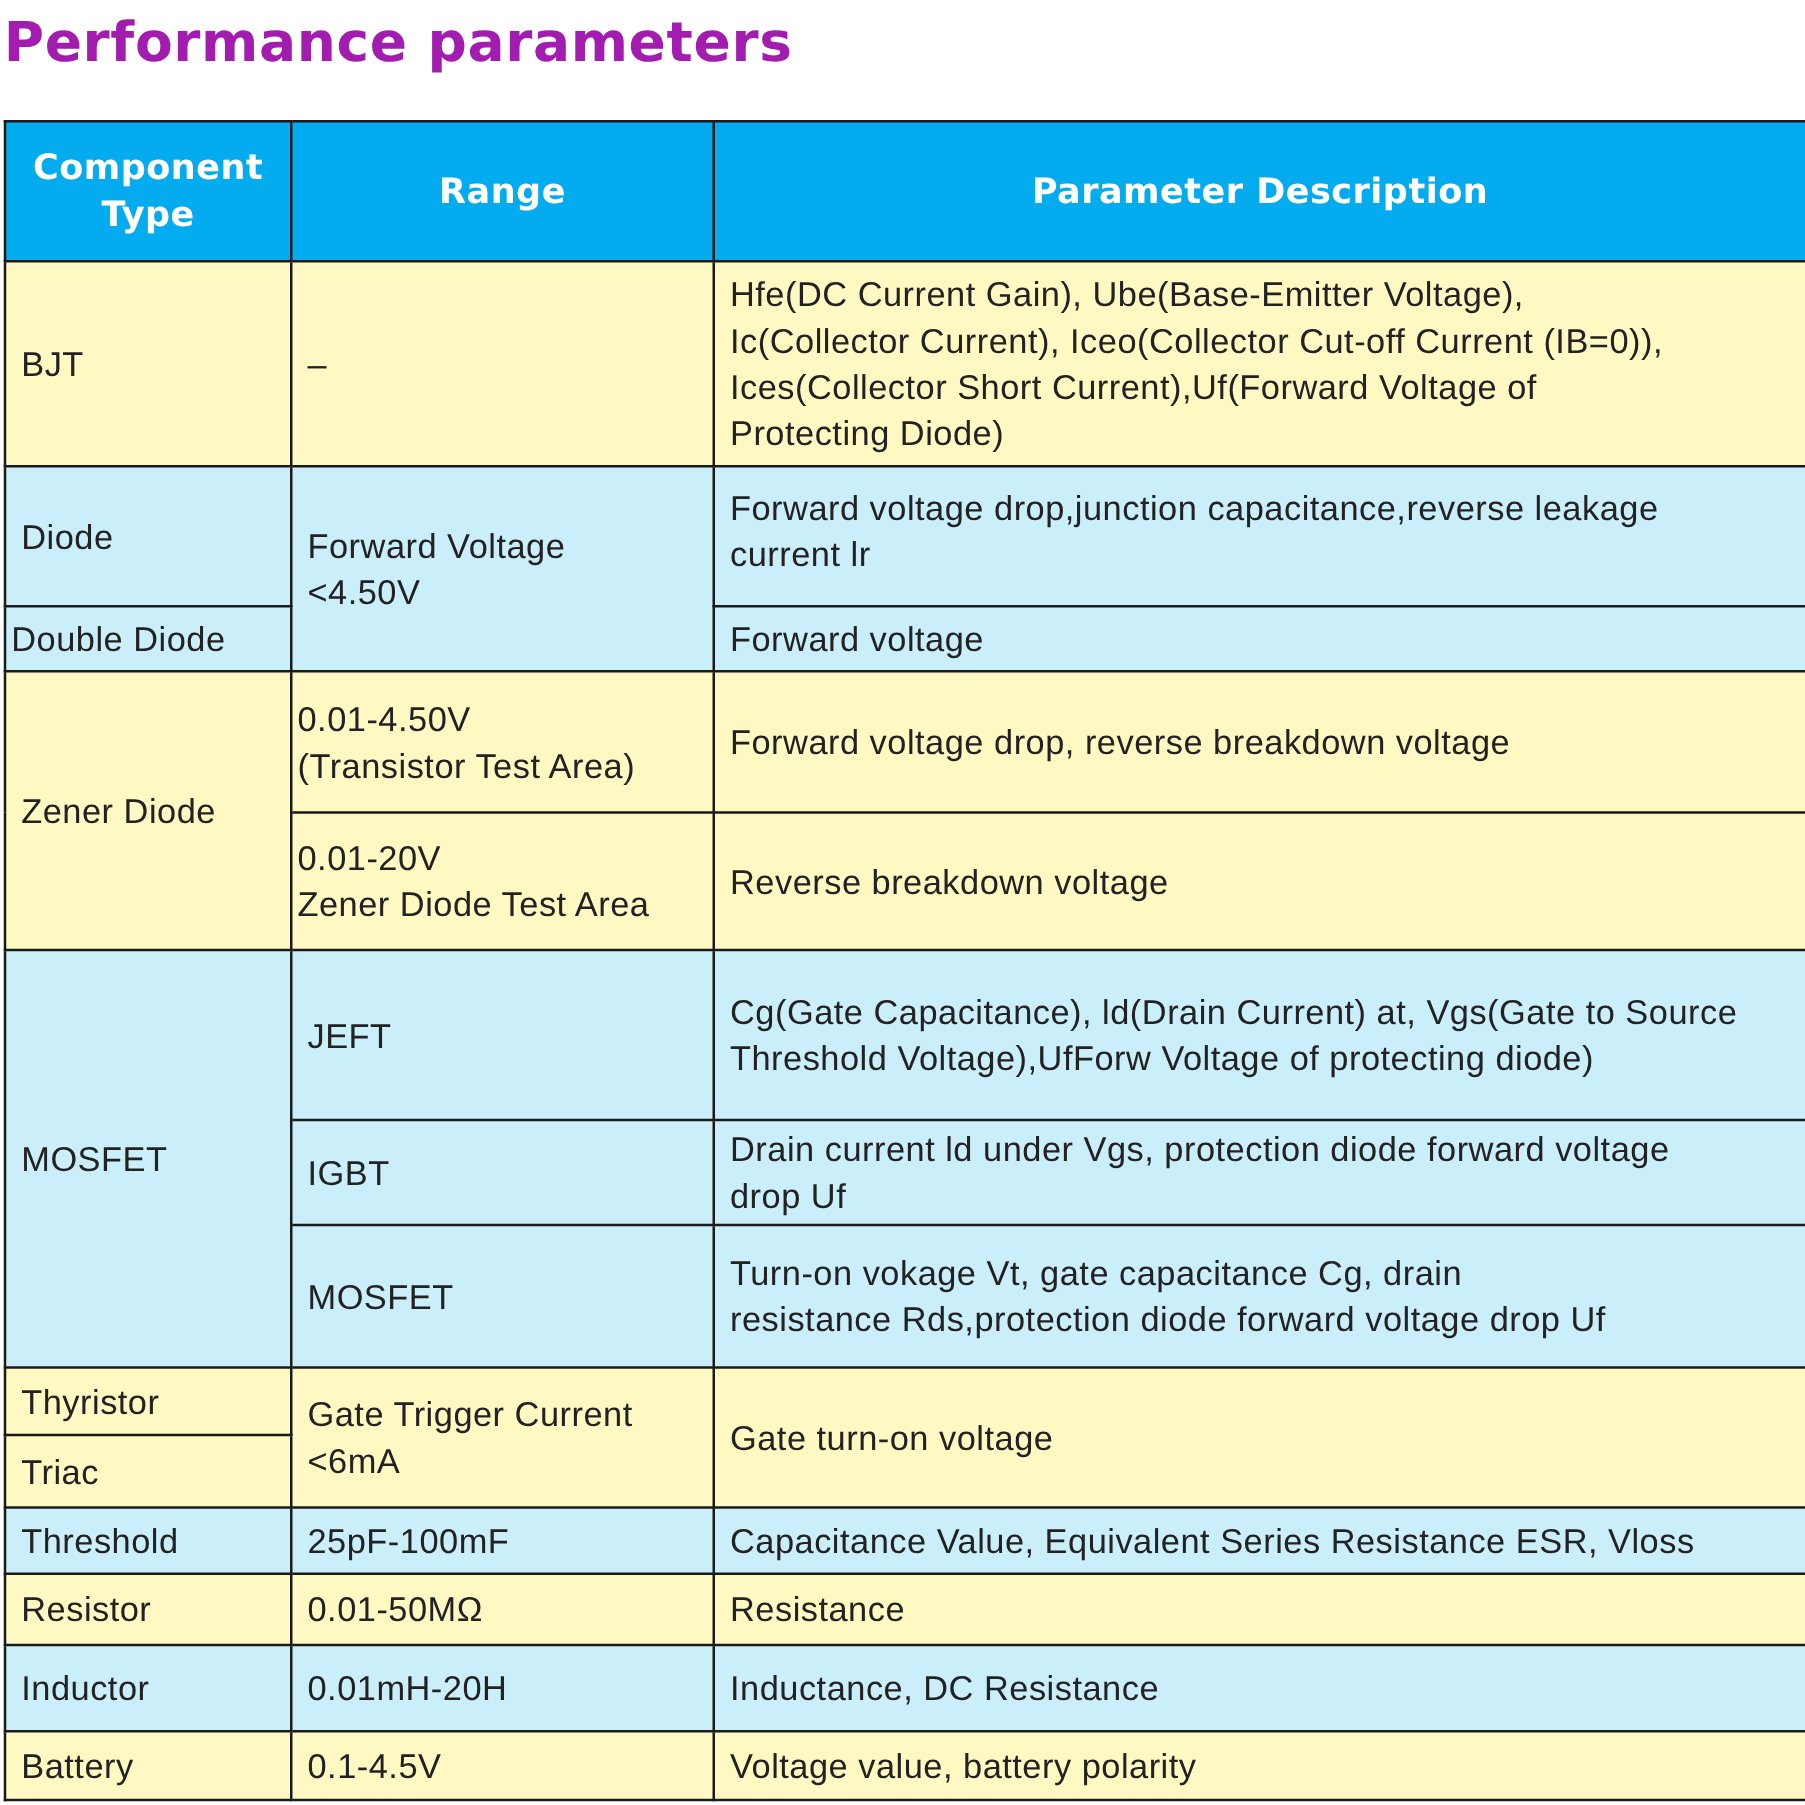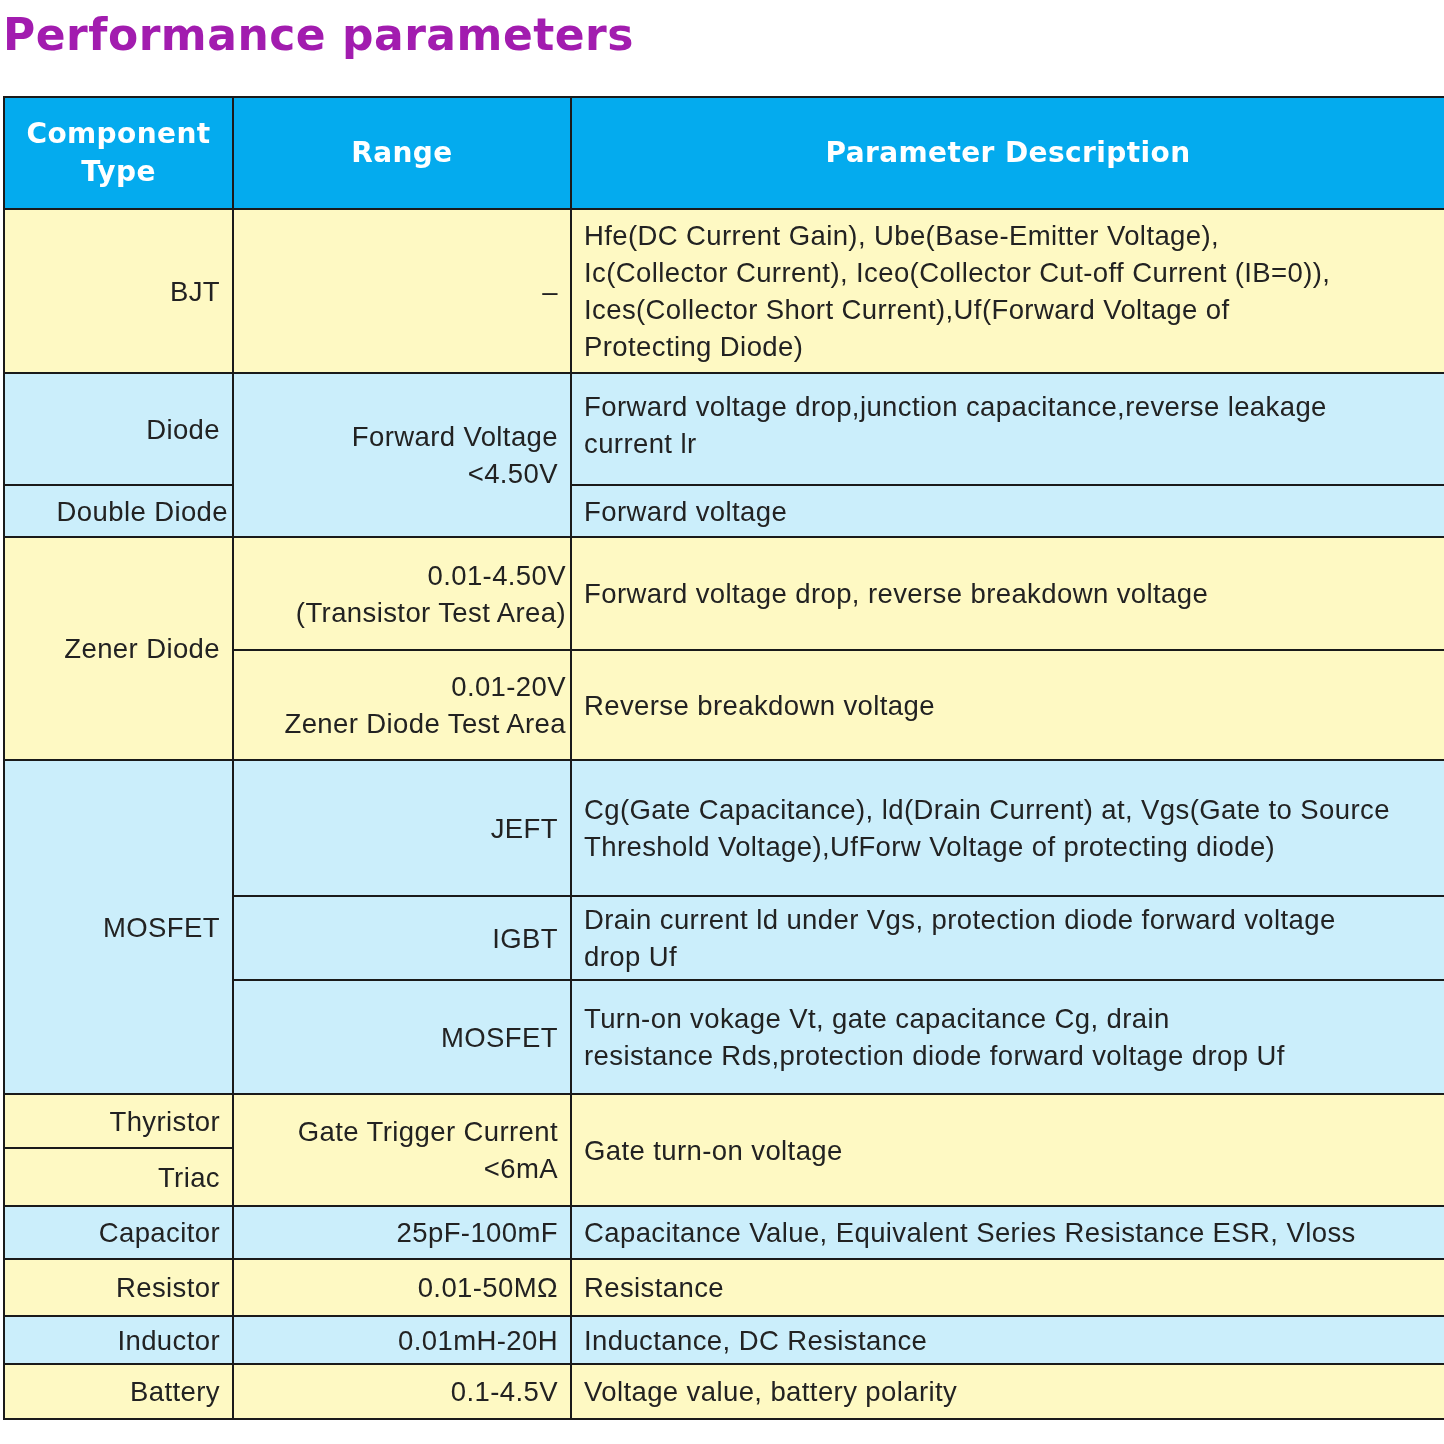--- a/index.html
+++ b/index.html
@@ -20,21 +20,21 @@
   }
   table.spec td, table.spec th {
     border: 2px solid #1a1a1a; padding: 0 12px; vertical-align: middle;
     font-size: 27.5px; line-height: 37px; letter-spacing: 0.4px;
   }
   table.spec th {
     background: #04abee; color: #ffffff; font-weight: bold;
     font-family: "DejaVu Sans", sans-serif; font-size: 28px; line-height: 38px;
     text-align: center;
   }
-  td.c { text-align: right; margin-top: 48px; }
+  td.c { text-align: left; margin-top: 48px; }
   td.l { text-align: left; }
   tr.blue td, td.blue { background: #cbeefb; }
   td.white { background: #fef9c3; }
   .nowrap { white-space: nowrap; overflow: visible; }
 </style>
 </head>
 <body>
 
 <div class="title">Performance parameters</div>
 
@@ -99,32 +99,32 @@
     <td class="c white">Thyristor</td>
     <td class="c white" rowspan="2" style="white-space:pre-line">Gate Trigger Current
 &lt;6mA</td>
     <td class="l white" rowspan="2">Gate turn-on voltage</td>
   </tr>
   <tr style="height:58px">
     <td class="c white">Triac</td>
   </tr>
 
   <tr class="blue" style="height:53px">
-    <td class="c">Capacitor</td>
+    <td class="c">Threshold</td>
     <td class="c">25pF-100mF</td>
     <td class="l nowrap" style="overflow:hidden;padding-right:0">Capacitance Value, Equivalent Series Resistance ESR, Vloss</td>
   </tr>
 
   <tr style="height:57px">
     <td class="c white">Resistor</td>
     <td class="c white">0.01-50MΩ</td>
     <td class="l white">Resistance</td>
   </tr>
 
-  <tr class="blue" style="height:48px">
+  <tr class="blue" style="height:69px">
     <td class="c">Inductor</td>
     <td class="c">0.01mH-20H</td>
     <td class="l">Inductance, DC Resistance</td>
   </tr>
 
   <tr style="height:55px">
     <td class="c white">Battery</td>
     <td class="c white">0.1-4.5V</td>
     <td class="l white">Voltage value, battery polarity</td>
   </tr>

